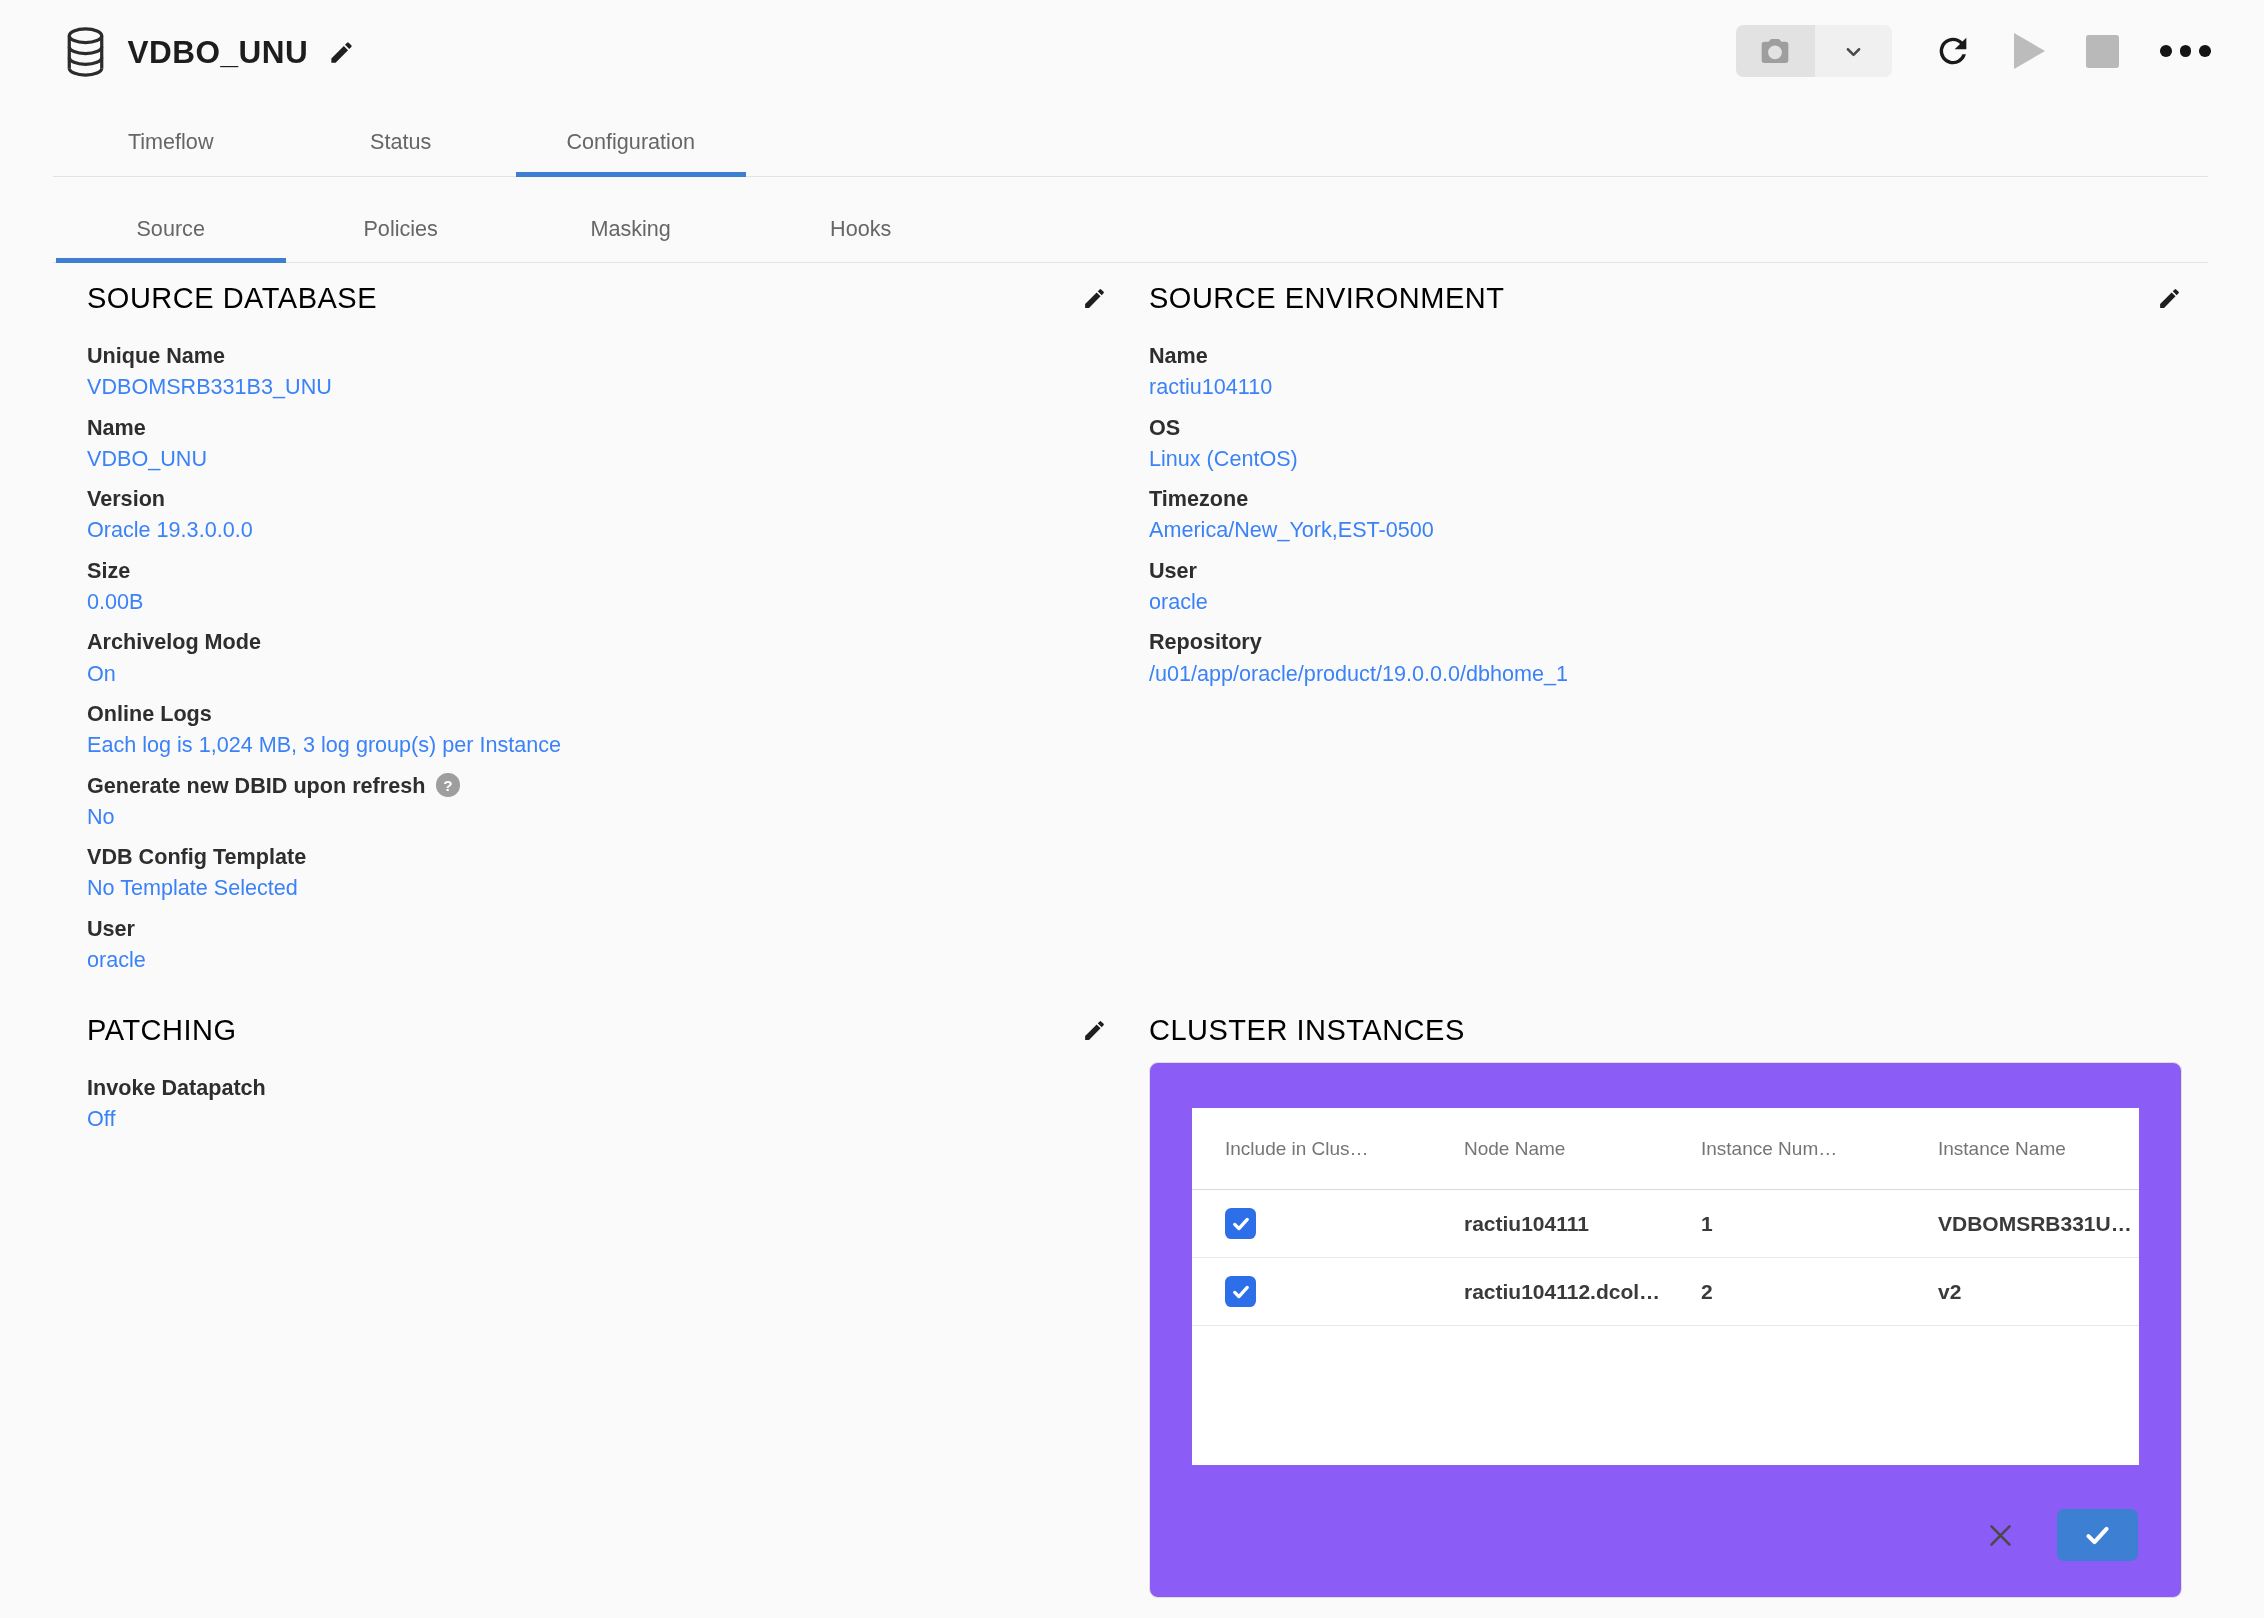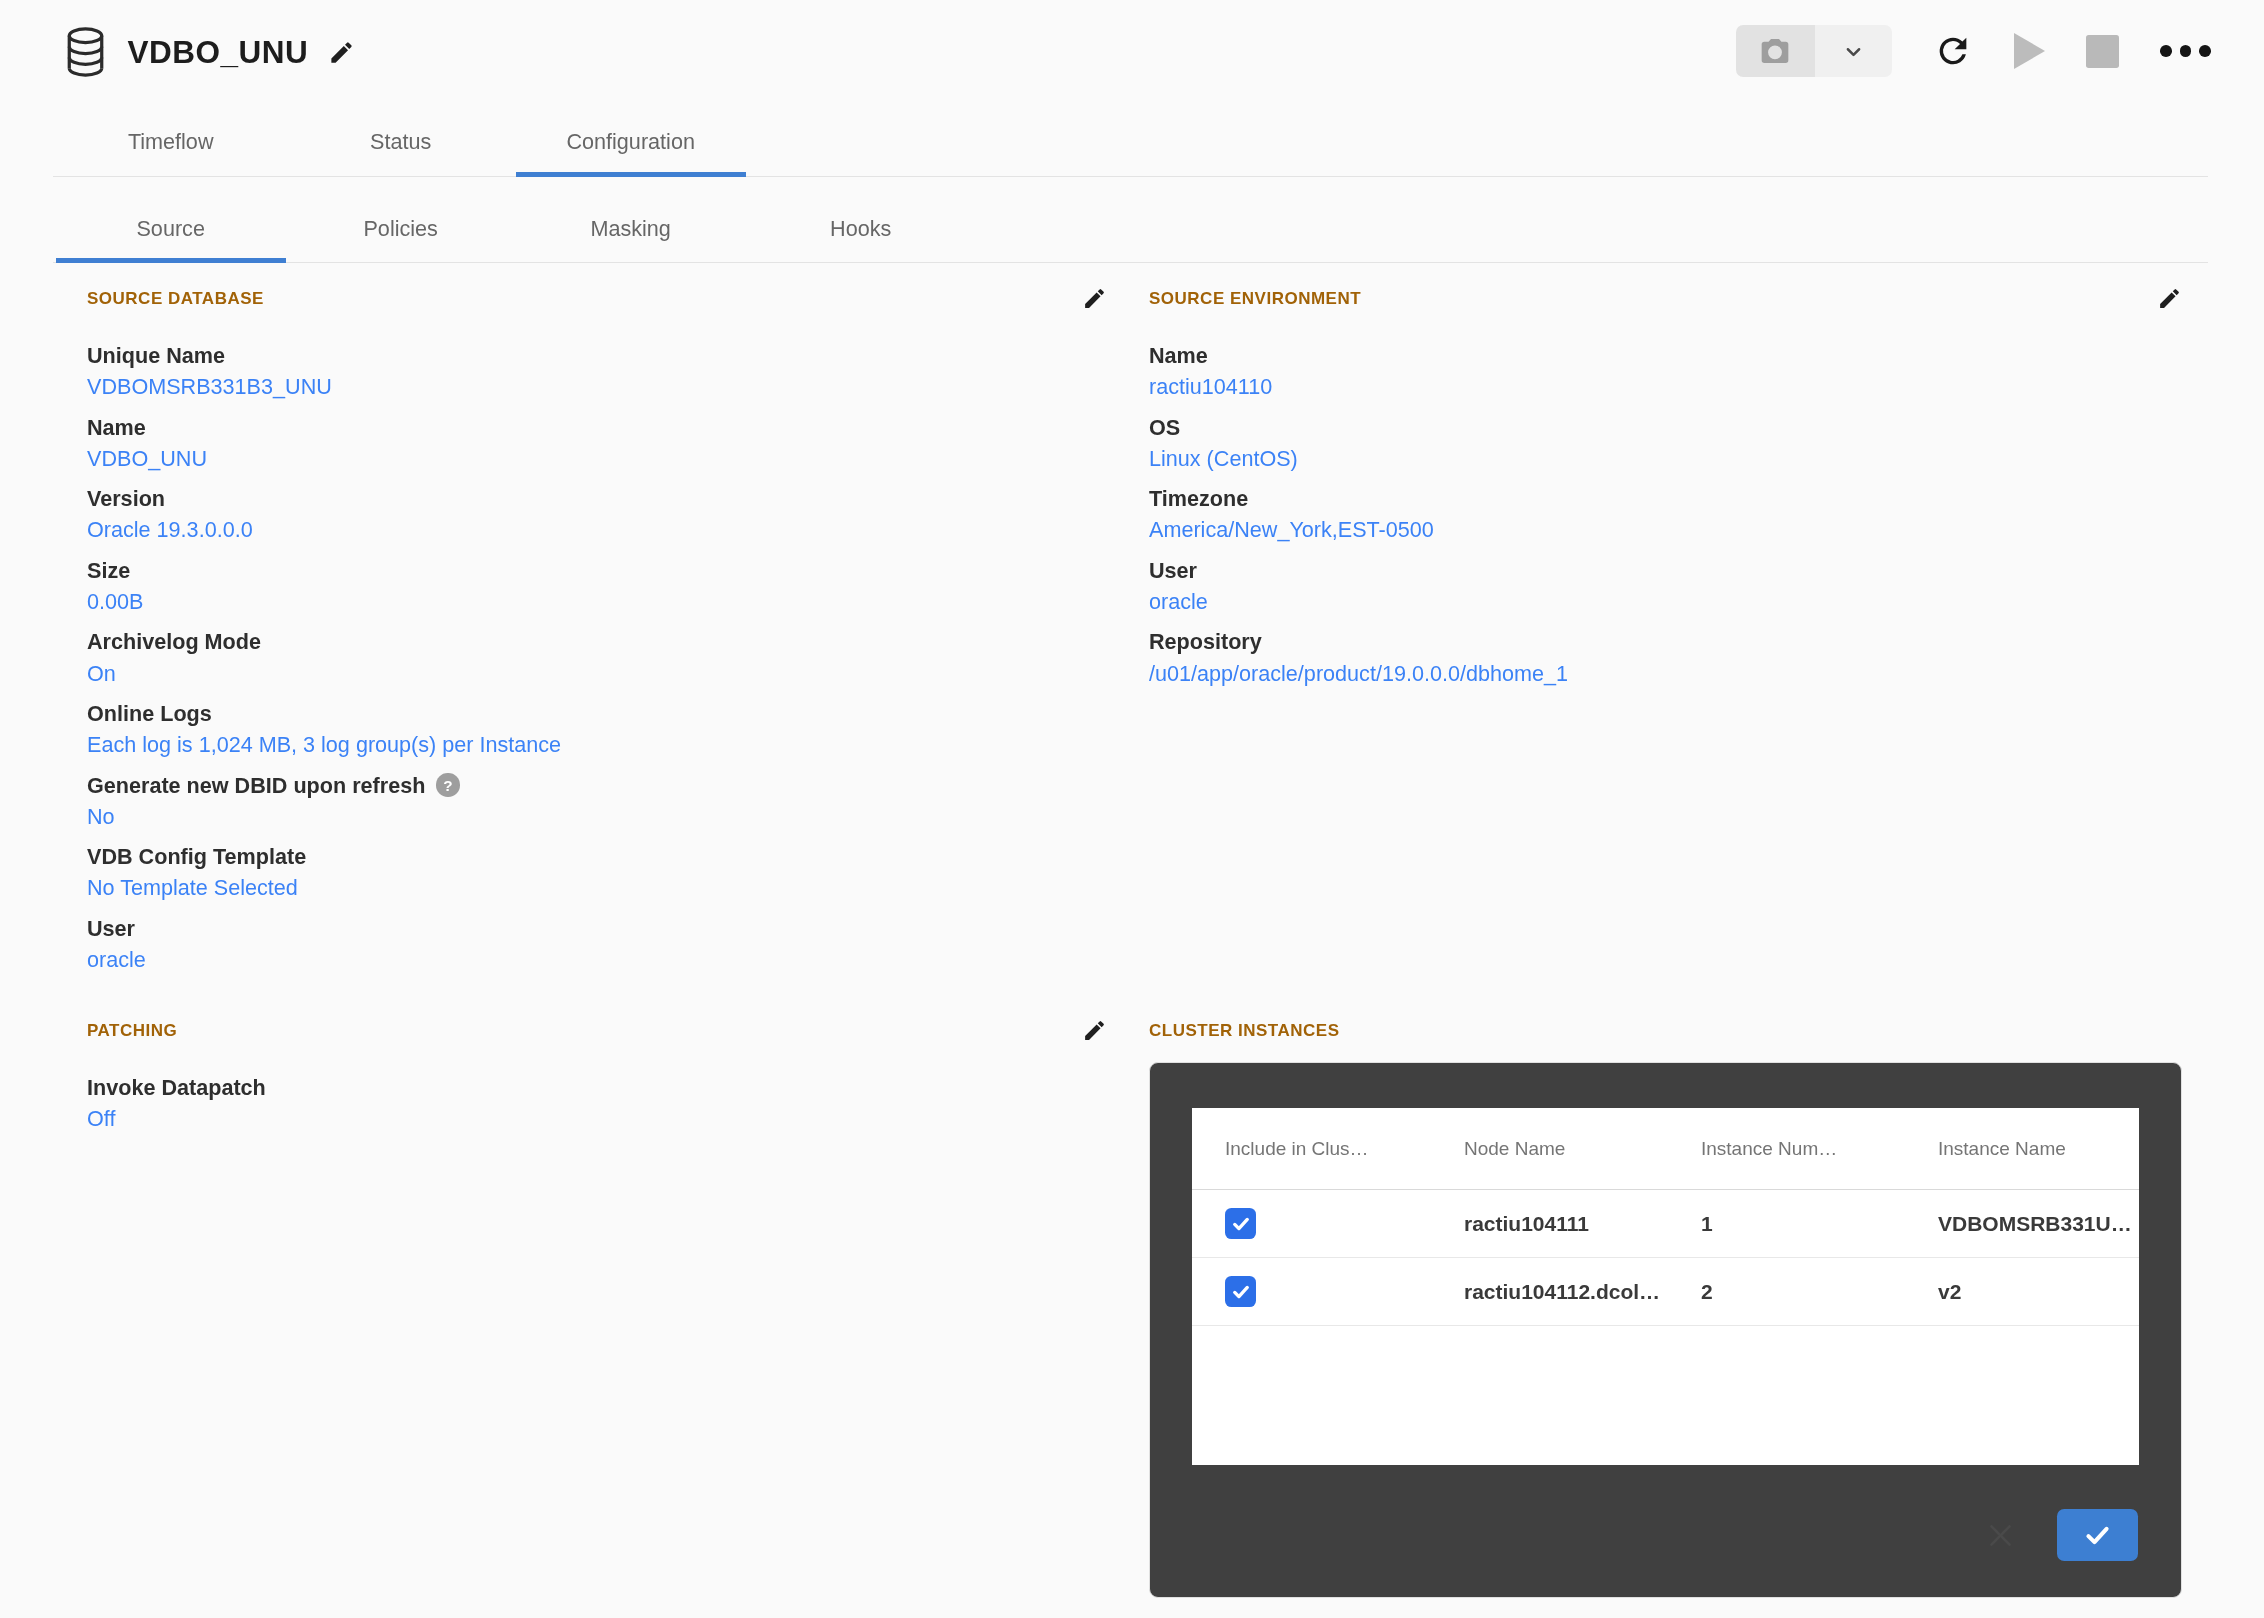--- a/index.html
+++ b/index.html
@@ -38,32 +38,32 @@
   .tab.active::after { content:""; position:absolute; left:0; right:0; bottom:-0.9px; height:4.5px; background:#3f7fd2; }
 
   
   .section { position:absolute; }
   #source-database      { left:87px;   top:286px;  width:1020px; }
   #source-environment   { left:1149px; top:286px;  width:1033px; }
   #patching             { left:87px;   top:1018px; width:1020px; }
   #cluster-instances    { left:1149px; top:1018px; width:1033px; }
 
   .section-header { display:flex; justify-content:space-between; align-items:center; margin-bottom:32px; height:25px; }
-  .section-title { font-size:17px; font-weight:bold; color:#a16207; letter-spacing:0.5px; }
+  .section-title { font-size:29px; font-weight:normal; color:#000000; letter-spacing:0.5px; }
   .edit-icon { width:25px; height:25px; cursor:pointer; }
 
   .field { margin-bottom:15.3px; }
   .field-label { font-size:21.6px; font-weight:bold; color:#2e2e2e; line-height:25px; display:flex; align-items:center; gap:10.8px; }
   .field-value { font-size:21.6px; color:#3b82f6; line-height:25px; margin-top:6.3px; }
   .help-badge { width:23.4px; height:23.4px; border-radius:50%; background:#9e9e9e; color:#fff; font-size:15.3px;
                 font-weight:bold; display:inline-flex; align-items:center; justify-content:center; cursor:pointer; }
 
   
   #cluster-instances .section-header { margin-bottom:19px; }
-  .cluster-card { width:1033px; height:536px; background:#404040; border:0.9px solid #e0e0e0; border-radius:9px; position:relative; }
+  .cluster-card { width:1033px; height:536px; background:#8b5cf6; border:0.9px solid #e0e0e0; border-radius:9px; position:relative; }
   .cluster-table { position:absolute; left:42px; top:45px; width:947px; background:#fff; }
   .t-header, .t-row { display:grid; grid-template-columns:239px 237px 237px auto; align-items:center; padding-left:33px; }
   .t-header { height:82px; border-bottom:0.9px solid #d9d9d9; }
   .t-header span { font-size:19px; color:#757575; }
   .t-row { height:68px; border-bottom:0.9px solid #e8e8e8; }
   .t-row span { font-size:21px; color:#3a3a3a;font-weight:bold; }
   .t-filler { height:139px; }
   .checkbox { width:31px; height:31px; background:#2c6fe8; border-radius:6.3px; display:flex; align-items:center; justify-content:center; cursor:pointer; }
 
   .card-actions { position:absolute; right:43px; bottom:36px; display:flex; align-items:center; gap:41px; }

